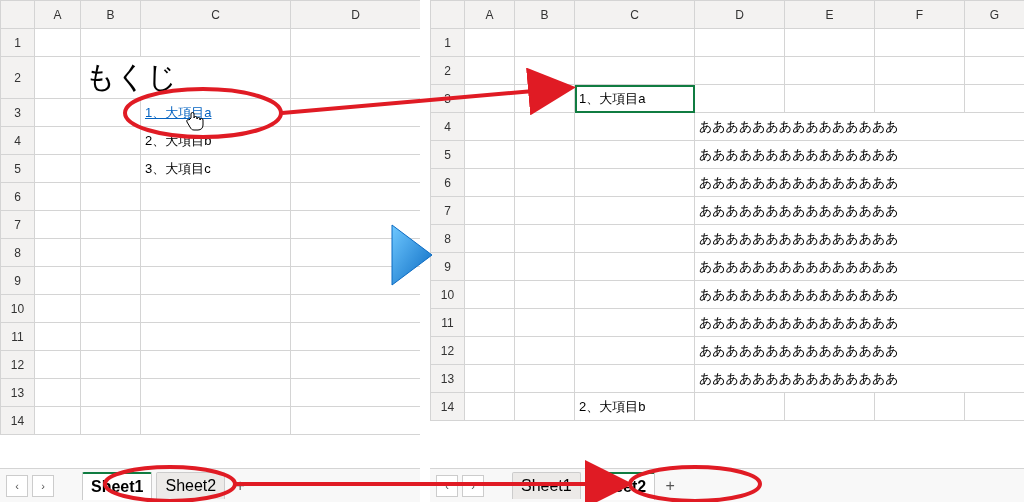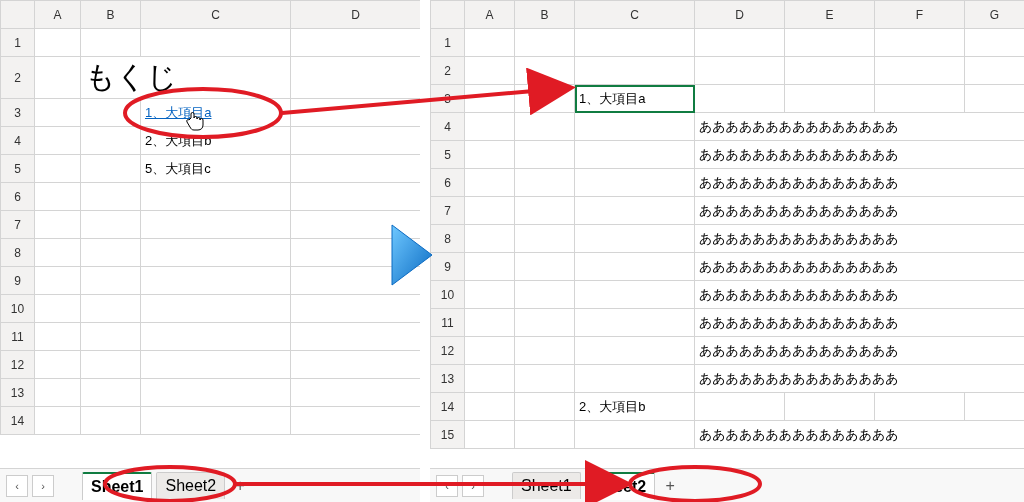--- a/index.html
+++ b/index.html
@@ -137,21 +137,21 @@
             <th>4</th>
             <td></td>
             <td></td>
           <td>2、大項目b</td>
             <td></td>
           </tr>
       <tr>
             <th>5</th>
             <td></td>
             <td></td>
-          <td>5、大項目c</td>
+          <td>3、大項目c</td>
             <td></td>
           </tr>
       <tr>
             <th>6</th>
             <td></td>
             <td></td>
             <td></td>
             <td></td>
           </tr>
       <tr>
@@ -350,27 +350,20 @@
       <tr>
             <th>14</th>
             <td></td>
             <td></td>
           <td>2、大項目b</td>
             <td></td>
             <td></td>
             <td></td>
             <td></td>
           </tr>
-      <tr>
-            <th>15</th>
-            <td></td>
-            <td></td>
-            <td></td>
-            <td colspan="4">あああああああああああああああ</td>
-          </tr>
     </tbody>
       </table>
   </div>
   <div class="tabbar">
     <div class="navbtn">‹</div>
     <div class="navbtn">›</div>
     <div style="width:20px"></div>
     <div class="tab inactive">Sheet1</div>
     <div class="tab active">Sheet2</div>
     <div class="addtab">+</div>

